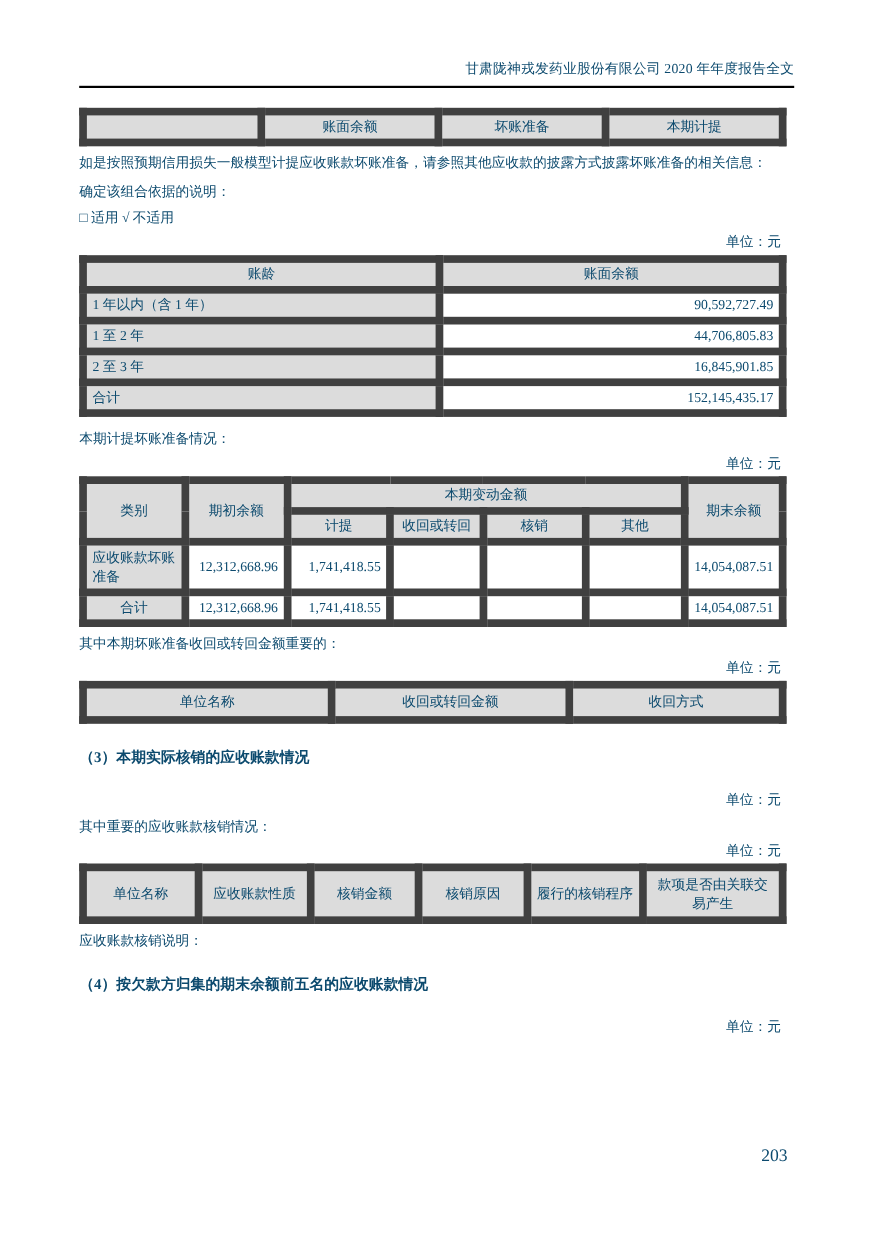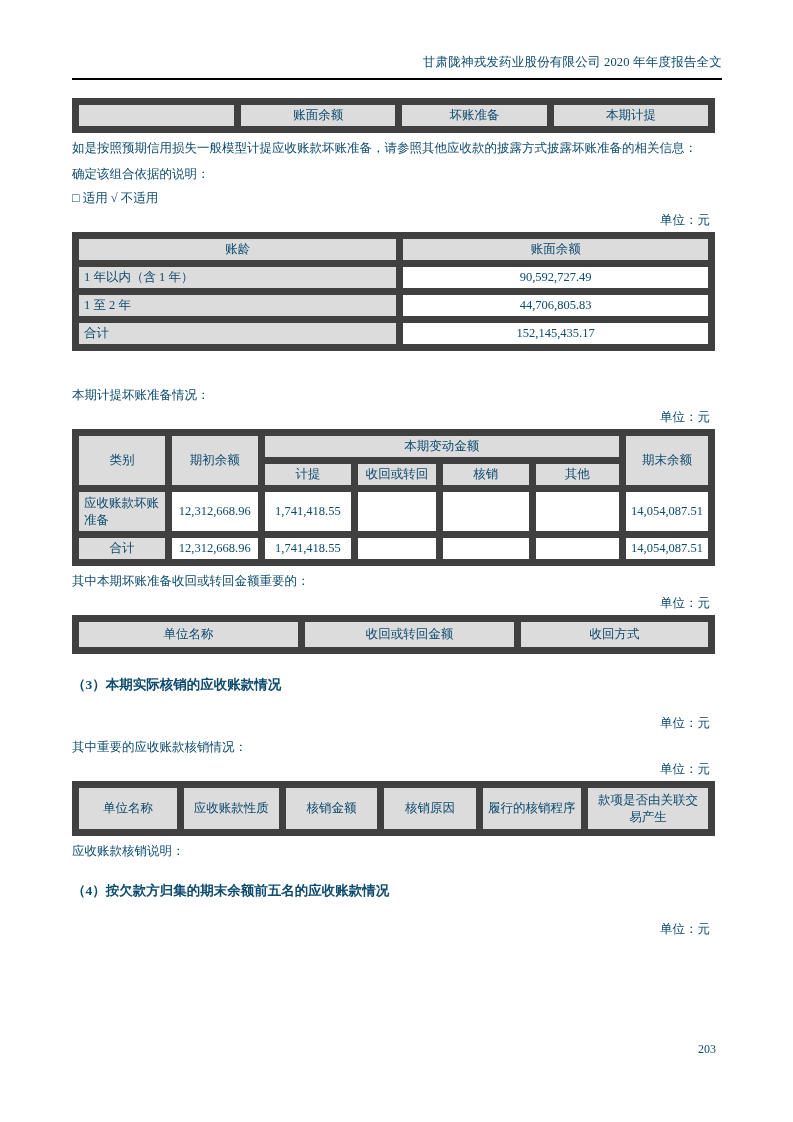--- a/index.html
+++ b/index.html
@@ -35,39 +35,39 @@
   th, td {
     border: 7px solid #404040;
     padding: 2px 5px;
     font-weight: normal;
     line-height: 17px;
     overflow: hidden;
   }
   .grey { background: #dcdcdc; }
   .center { text-align: center; }
   .left { text-align: left; }
-  .num { text-align: center; }
+  .num { text-align: right; }
 
   .h27 td, .h27 th { height: 27px; }
   .h28 td { height: 28px; margin-left: 19px; }
   .h32 td, .h32 th { height: 32px; }
   .h46 td { height: 46px; }
   .h48 th { height: 48px; }
 
   .note { margin: 7px 0 0; line-height: 17px; font-size: 12.5px; }
-  .mt-md { margin-top: 36px; }
+  .mt-md { margin-top: 12px; }
   .unit-line { margin: 5px 12px 3px; text-align: right; font-size: 12.5px; line-height: 17px; }
   .unit-line.after-heading { margin-top: 22px; }
   .section-title { margin: 22px 0 0; font-size: 13.5px; font-weight: bold; line-height: 17px; }
   .tbl-a { margin-top: 18px; }
   .page-number {
     position: absolute;
     top: 1042px;
     right: 77px;
-    font-size: 12px;
+    font-size: 16px;
   }
 </style>
 </head>
 <body>
 
 <div class="page">
   <div class="content">
 
     <div class="doc-header">甘肃陇神戎发药业股份有限公司 2020 年年度报告全文</div>
 
@@ -104,20 +104,24 @@
         <th class="grey center">账龄</th>
         <th class="grey center">账面余额</th>
       </tr>
       <tr class="h28">
         <td class="grey left">1 年以内（含 1 年）</td>
         <td class="num">90,592,727.49</td>
       </tr>
       <tr class="h28">
         <td class="grey left">1 至 2 年</td>
         <td class="num">44,706,805.83</td>
+      </tr>
+      <tr class="h28">
+        <td class="grey left">2 至 3 年</td>
+        <td class="num">16,845,901.85</td>
       </tr>
       <tr class="h28">
         <td class="grey left">合计</td>
         <td class="num">152,145,435.17</td>
       </tr>
     </tbody>
       </table>
 
     <p class="note mt-md">本期计提坏账准备情况：</p>
     <div class="unit-line">单位：元</div>

